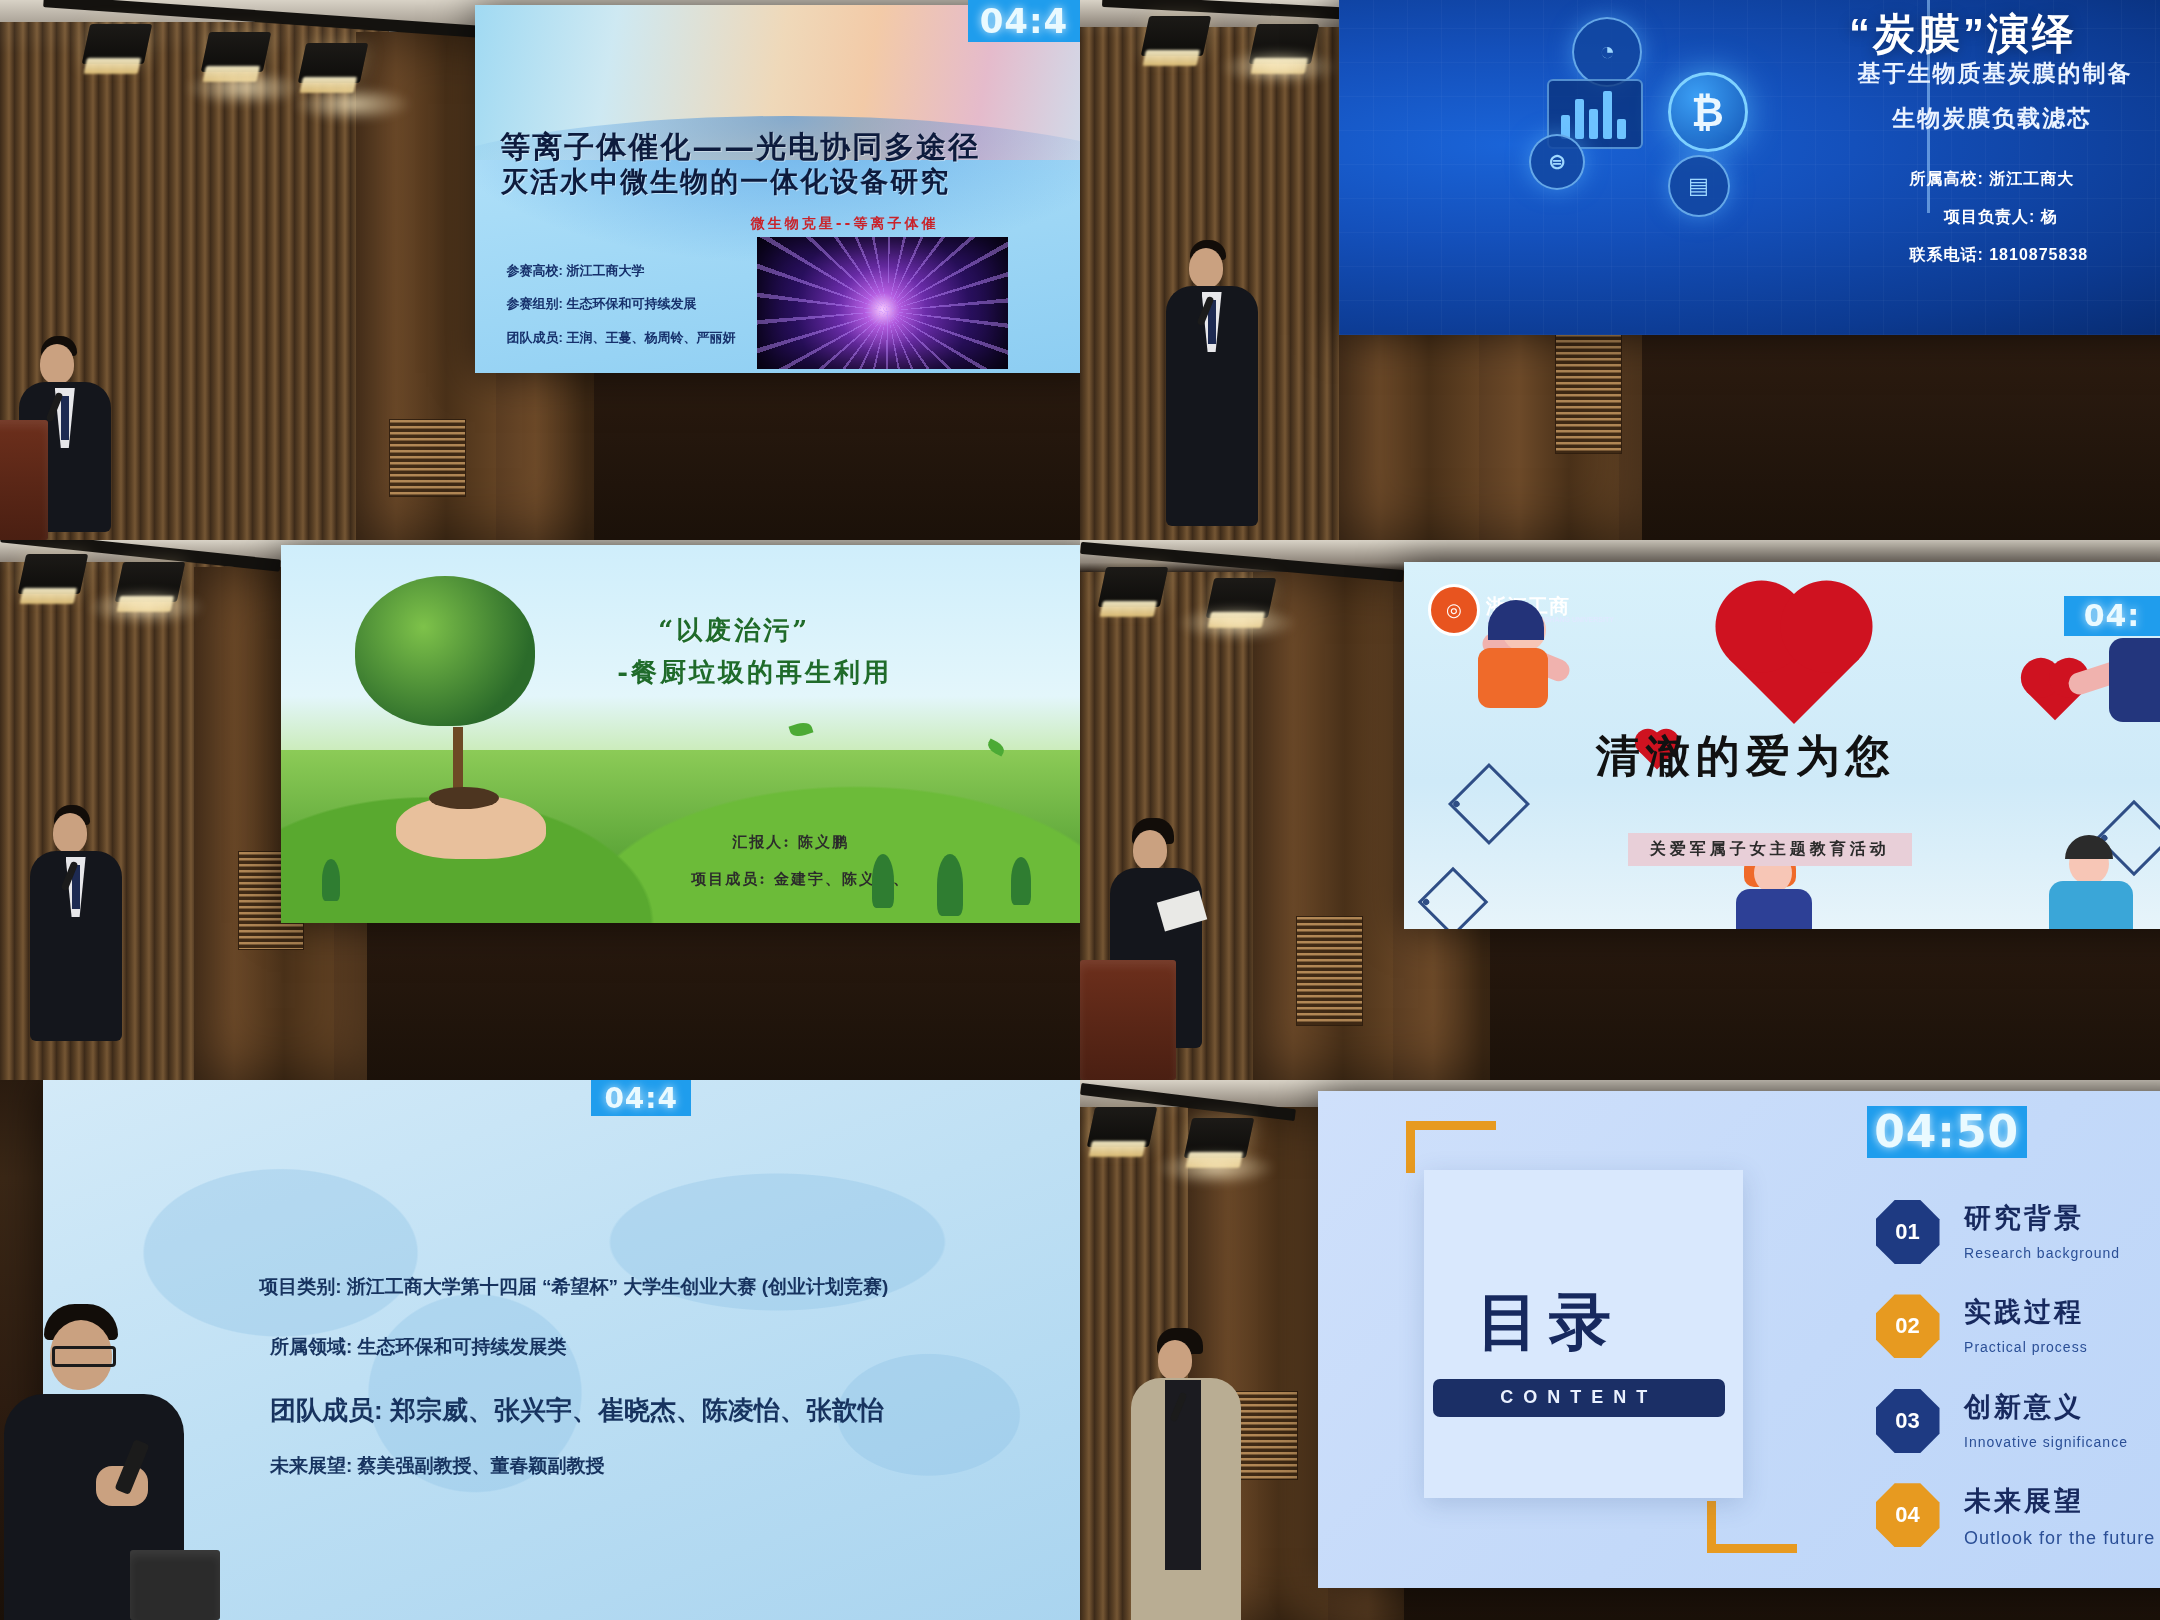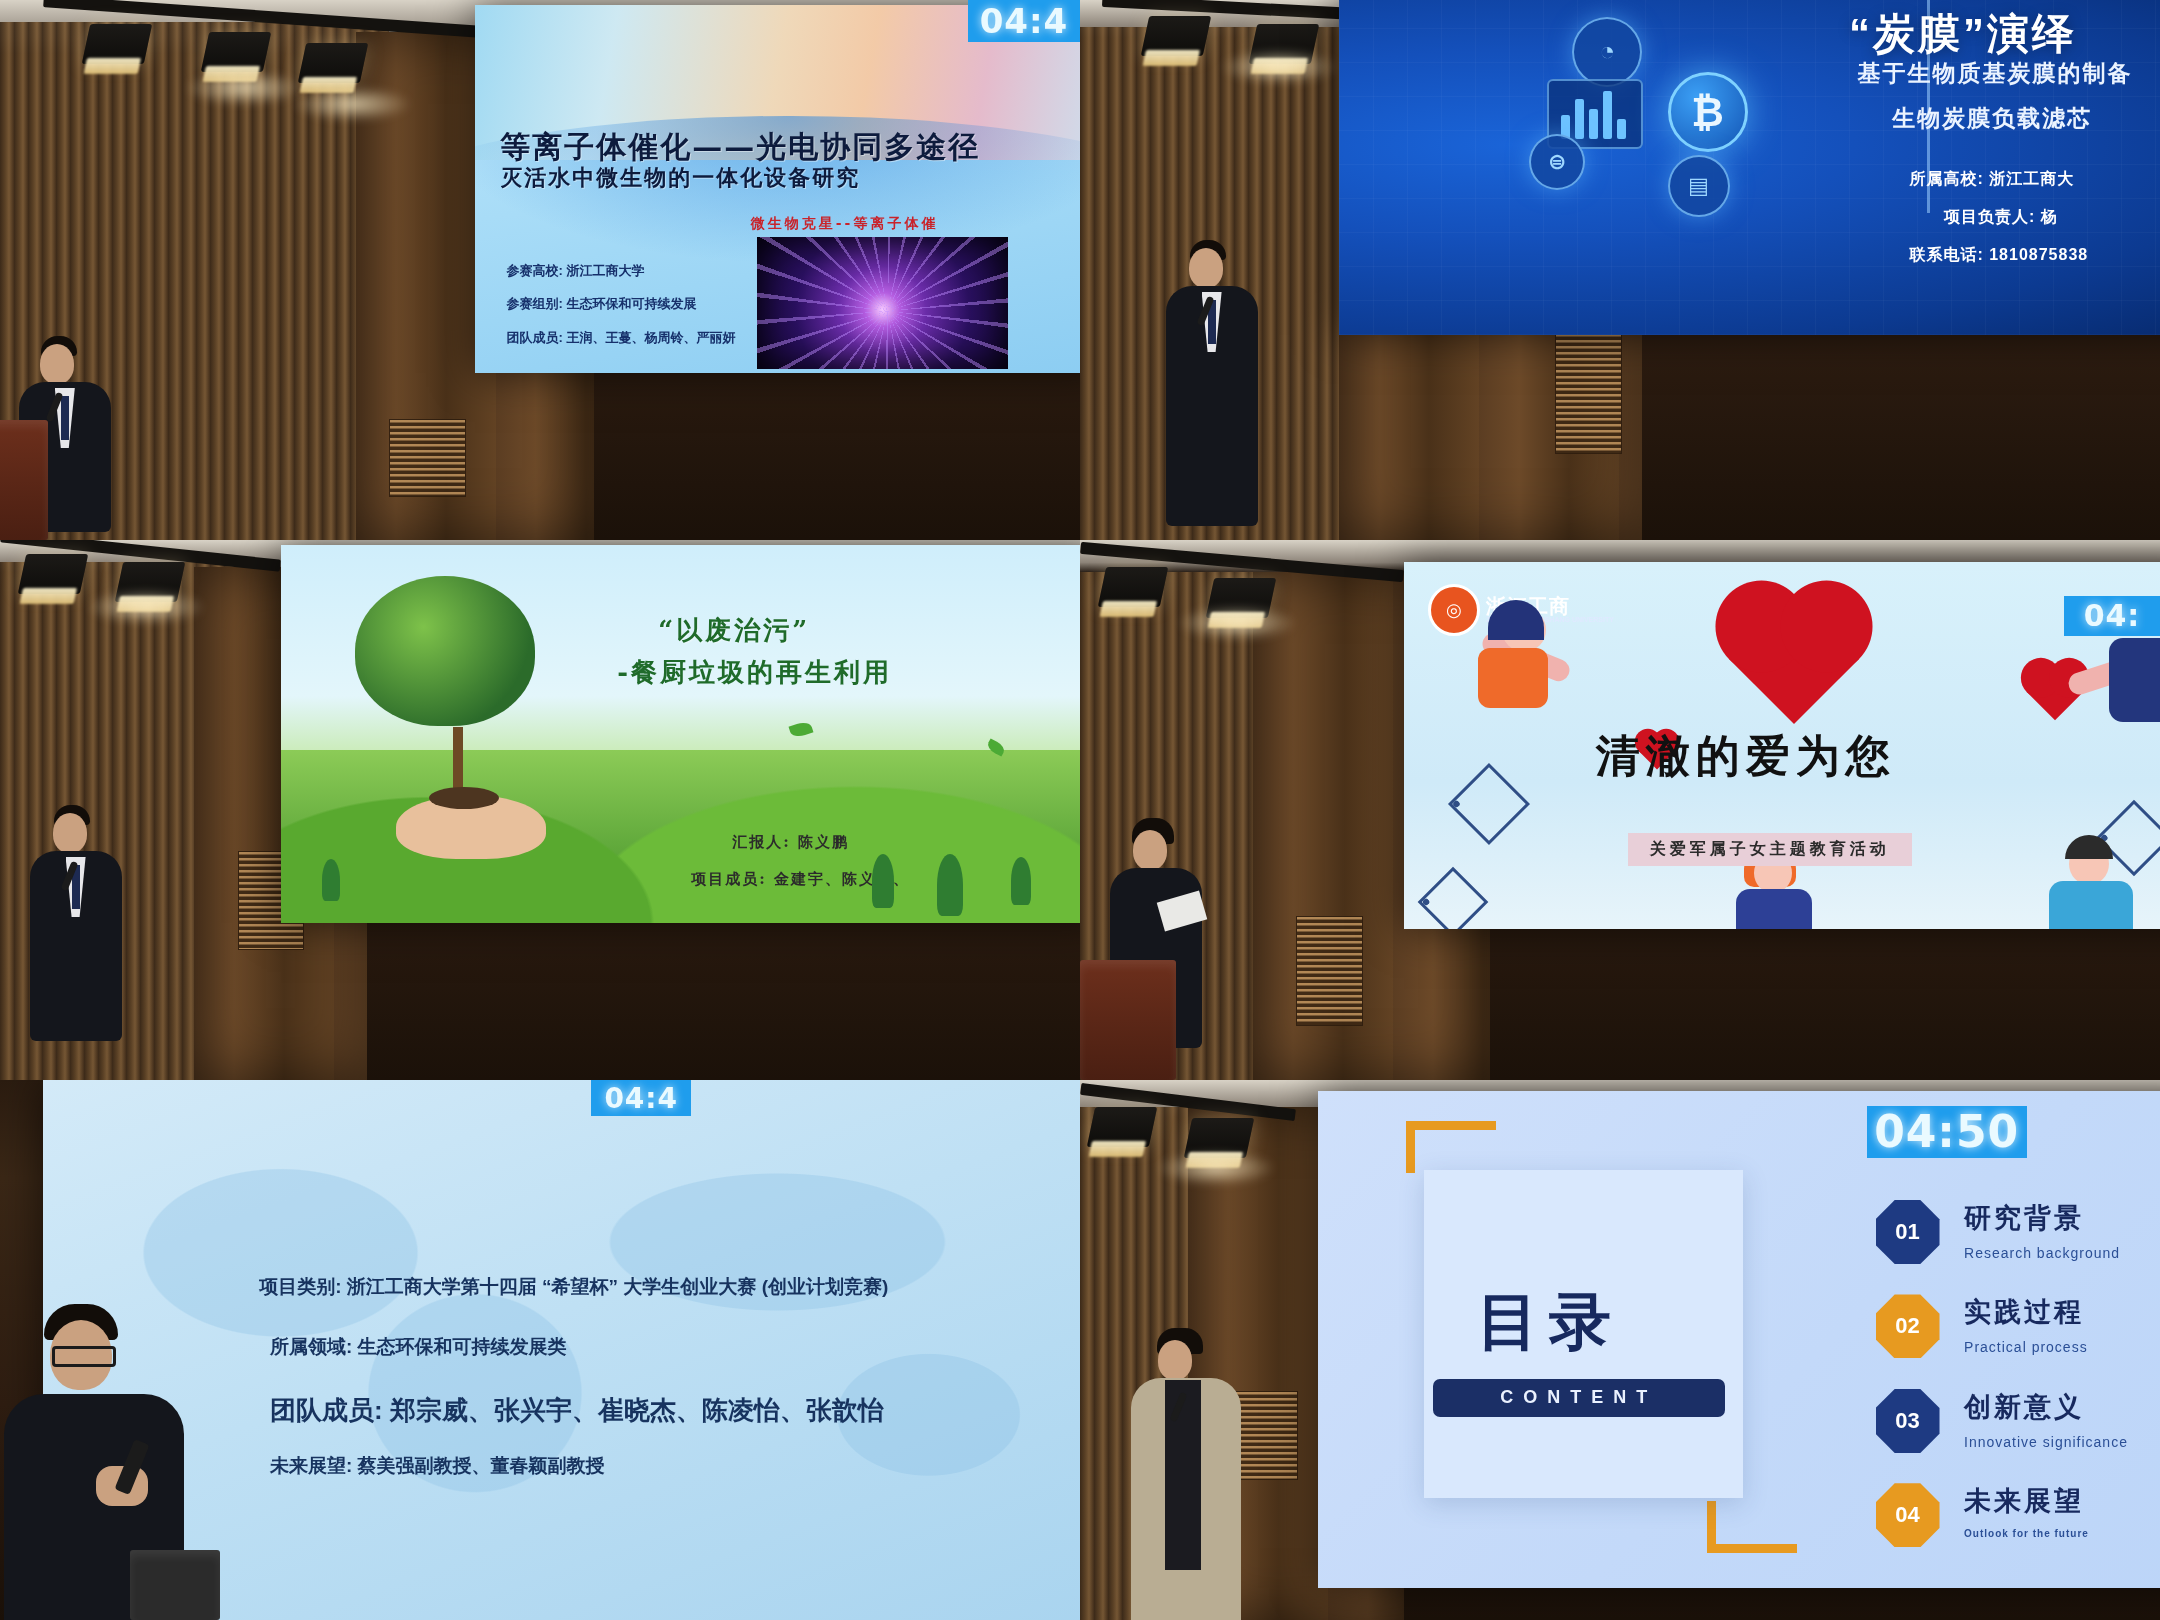--- a/index.html
+++ b/index.html
@@ -154,21 +154,21 @@
     <div class="lamp" style="left:8%;top:4.5%;"></div>
     <div class="lamp" style="left:19%;top:6%;"></div>
     <div class="lamp" style="left:28%;top:8%;"></div>
     <div class="glow" style="left:17%;top:13%;"></div>
     <div class="glow" style="left:27%;top:16%;"></div>
 
     <div class="screen s1" style="left:44%;top:1%;width:58%;height:68%;">
       <div class="photo"></div>
       <div class="arc"></div>
       <h1 style="left:4%;top:33%;font-size:30px;">等离子体催化——光电协同多途径</h1>
-      <h1 style="left:4%;top:43%;font-size:22px;text-align:right;">灭活水中微生物的一体化设备研究</h1>
+      <h1 style="left:4%;top:43%;font-size:28px;text-align:right;">灭活水中微生物的一体化设备研究</h1>
       <div class="red" style="left:44%;top:57%;font-size:14px;">微生物克星--等离子体催</div>
       <div class="plasma" style="left:45%;top:63%;width:40%;height:36%;"></div>
       <div class="info" style="left:5%;top:70%;font-size:13px;">
         <span>参赛高校:</span>
         <span>浙江工商大学</span>
       </div>
       <div class="info" style="left:5%;top:79%;font-size:13px;">
         <span>参赛组别:</span>
         <span>生态环保和可持续发展</span>
       </div>
@@ -429,21 +429,21 @@
       <div class="oct" style="left:63%;top:41%;width:64px;height:64px;background:#e79a20;font-size:22px;">02</div>
       <div class="cn" style="left:73%;top:41%;font-size:27px;">实践过程</div>
       <div class="en" style="left:73%;top:50%;font-size:14px;">Practical process</div>
 
       <div class="oct" style="left:63%;top:60%;width:64px;height:64px;background:#1e3a82;font-size:22px;">03</div>
       <div class="cn" style="left:73%;top:60%;font-size:27px;">创新意义</div>
       <div class="en" style="left:73%;top:69%;font-size:14px;">Innovative significance</div>
 
       <div class="oct" style="left:63%;top:79%;width:64px;height:64px;background:#e79a20;font-size:22px;">04</div>
       <div class="cn" style="left:73%;top:79%;font-size:27px;">未来展望</div>
-      <div class="en" style="left:73%;top:88%;font-size:10px;font-weight:bold;">Outlook for the future</div>
+      <div class="en" style="left:73%;top:88%;font-size:18px;">Outlook for the future</div>
     </div>
 
     <div class="person" style="left:4%;bottom:0;width:130px;height:300px;">
       <div class="p-hair" style="left:34px;top:8px;width:46px;height:26px;"></div>
       <div class="p-head" style="left:35px;top:20px;"></div>
       <div class="p-body" style="left:8px;top:58px;width:110px;height:250px;background:#b9ad93;border-radius:30px 30px 0 0;"></div>
       <div style="position:absolute;left:42px;top:60px;width:36px;height:190px;background:#1b1b20;"></div>
       <div class="mic" style="left:52px;top:72px;"></div>
     </div>
   </div>

